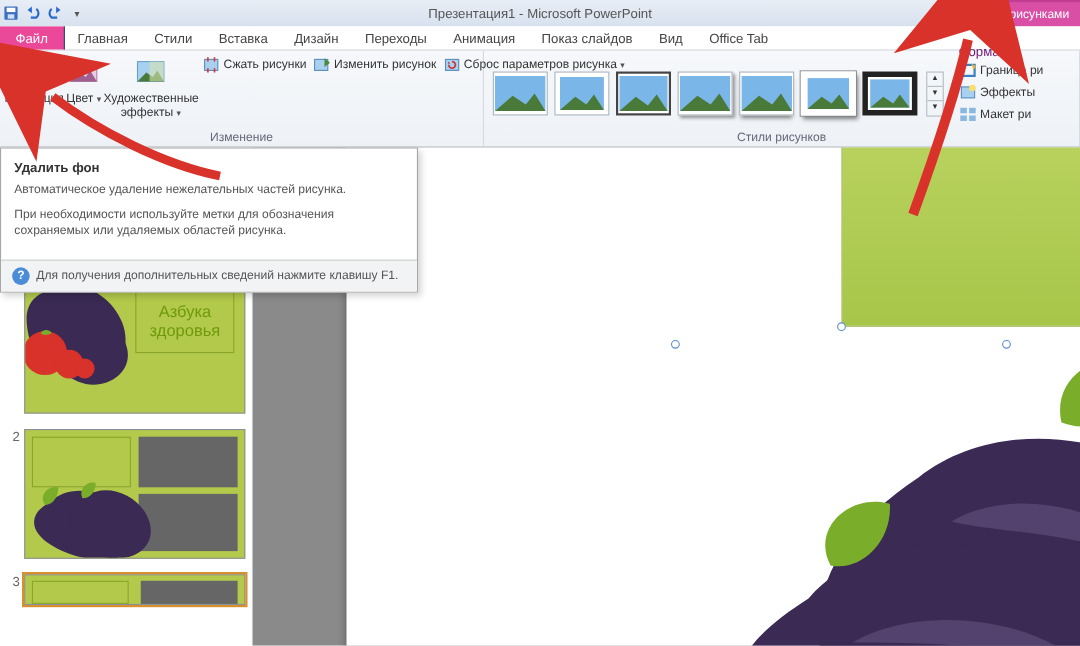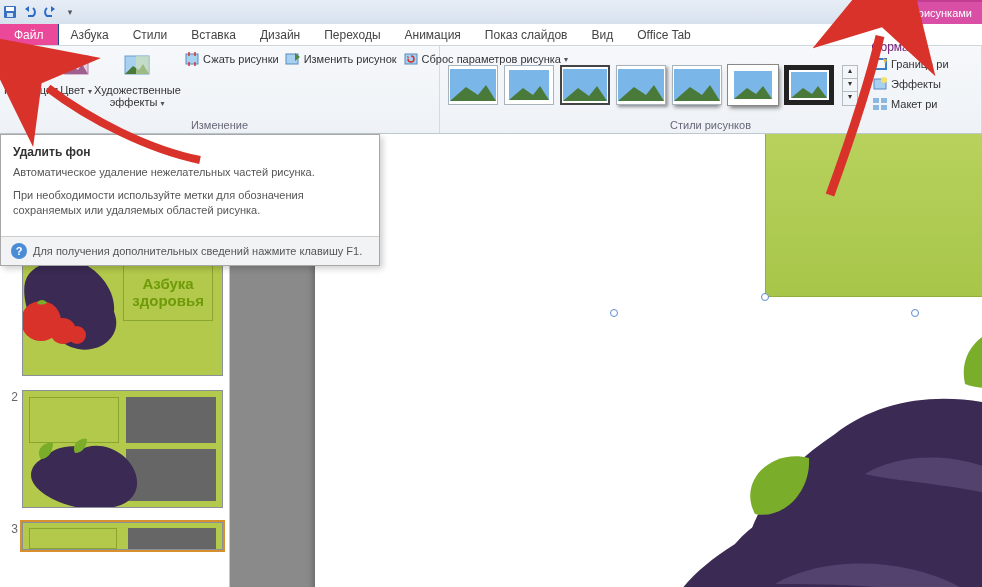--- a/index.html
+++ b/index.html
@@ -49,21 +49,21 @@
   
   .tooltip { position:absolute; left:0; top:134px; width:380px; background:#fff; border:1px solid #a7a7a7;  z-index:50; font-size:11px; color:#555; box-shadow:3px 3px 6px rgba(0,0,0,.18); }
   .tooltip .tt-title { font-weight:bold; color:#333; padding:10px 12px 6px; font-size:12px; }
   .tooltip .tt-body { padding:0 12px 10px; line-height:15px; }
   .tooltip .tt-body p { margin:0 0 8px; }
   .tooltip .tt-foot { border-top:1px solid #ccc; background:#f1f3f5; padding:6px 10px; display:flex; align-items:center; gap:6px; }
   .tt-help { width:16px; height:16px; border-radius:50%; background:#4a8cd6; color:#fff; font-weight:bold; text-align:center; line-height:16px; font-size:11px; }
 
   
   .slide-grid { position:absolute; inset:6px; }
-  .sg-rt { position:absolute; right:0; top:0; width:48%; height:44%; background:#b2c94b; border:1px solid #8aa52d; display:flex; align-items:center; justify-content:center; color:#6f9a0a; font-weight:bold; font-size:15px; text-align:center; line-height:17px; }
+  .sg-rt { position:absolute; right:0; top:0; width:48%; height:44%; background:#b2c94b; border:1px solid #8aa52d; display:flex; align-items:center; justify-content:center; color:#6f9a0a; font-weight:normal; font-size:15px; text-align:center; line-height:17px; }
   .veg { position:absolute; }
 
   
   .slide-area { position:absolute; left:85px; top:-120px; width:860px; height:645px; background:#fff; box-shadow:0 0 8px rgba(0,0,0,.4); }
   .green-panel { position:absolute; left:450px; top:13px; width:445px; height:270px; background:linear-gradient(#c3d96a,#a7c649); border:1px solid #90af3b; }
   .green-panel::before { content:""; position:absolute; right:-28px; top:0; width:28px; height:100%; background:#6a6a62; }
   .sel-handle { position:absolute; width:8px; height:8px; background:#fff; border:1px solid #5b8bd0; border-radius:50%; }
 
   
   .arrow { position:absolute; z-index:60; pointer-events:none; }
@@ -94,26 +94,27 @@
         </svg>
     </span>
     <span class="qicon">
       <svg width="14" height="14">
           <path d="M4 3a5 5 0 0 0 0 8h5" fill="none" stroke="#2a6acb" stroke-width="2"></path>
           <path d="M8 1l4 3-4 3z" fill="#2a6acb"></path>
         </svg>
     </span>
     <span class="qicon" style="font-size:9px;color:#555;">▾</span>
   </div>
+  <div class="title">Презентация1  -  Microsoft PowerPoint</div>
   <div class="context-tab">Работа с рисунками</div>
 </div>
 
 <div class="tabs">
   <div class="file-tab">Файл</div>
-  <div class="tab">Азбука</div>
+  <div class="tab">Главная</div>
   <div class="tab">Стили</div>
   <div class="tab">Вставка</div>
   <div class="tab">Дизайн</div>
   <div class="tab">Переходы</div>
   <div class="tab">Анимация</div>
   <div class="tab">Показ слайдов</div>
   <div class="tab">Вид</div>
   <div class="tab">Office Tab</div>
   <div class="tab tab-format">Формат</div>
 </div>

